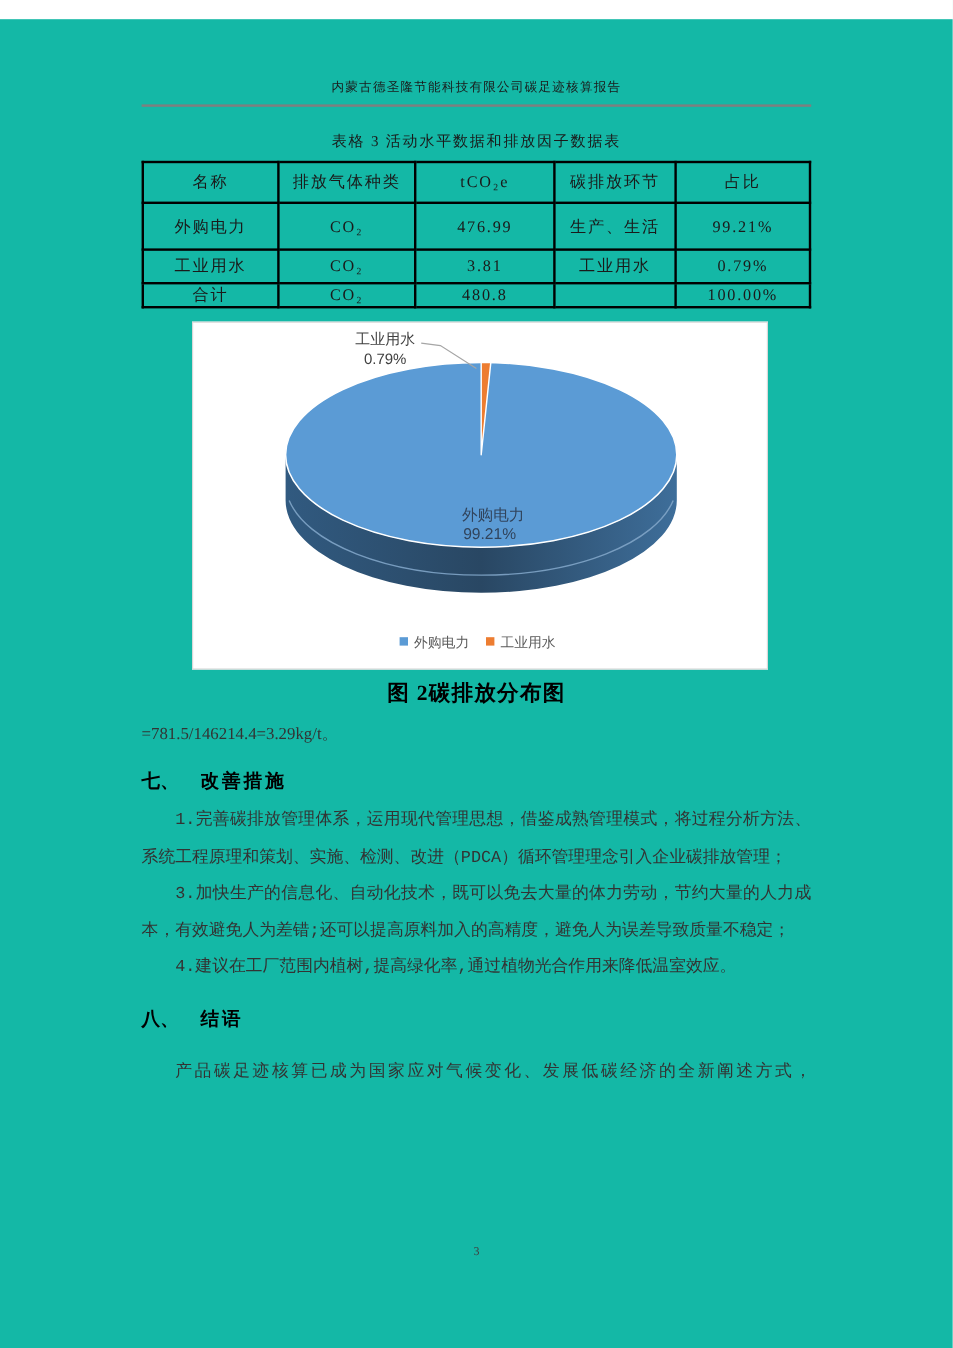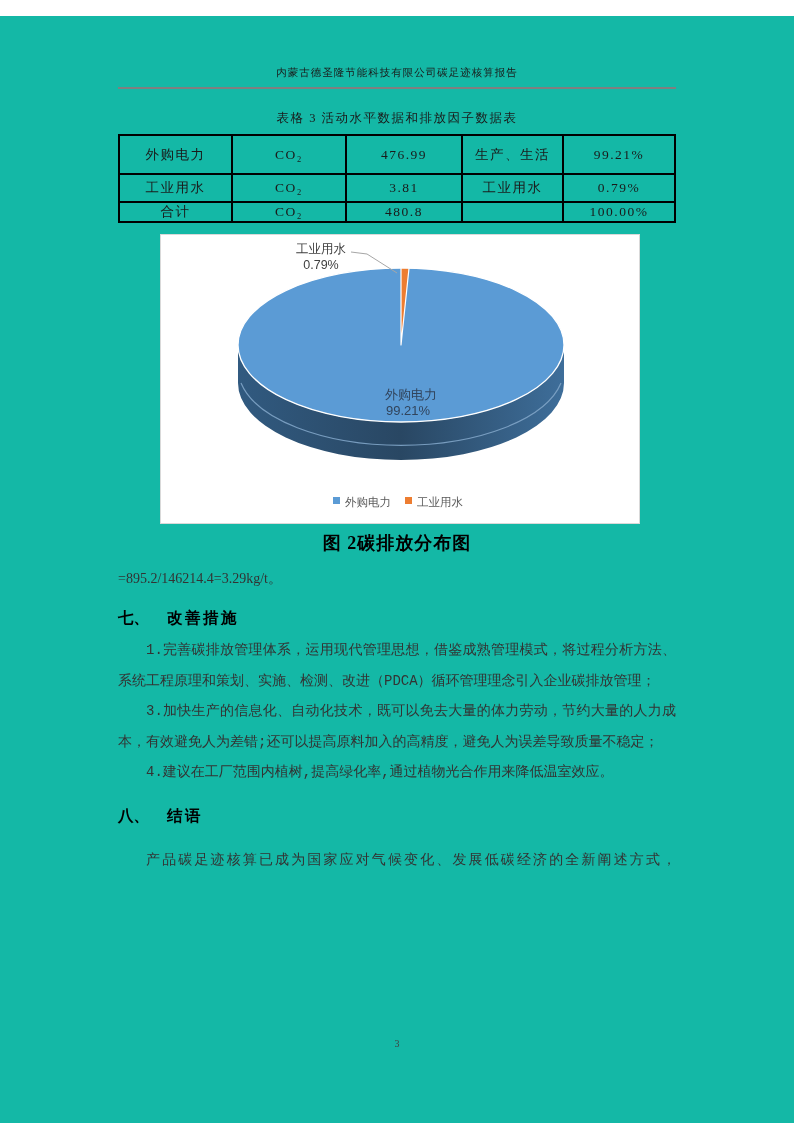--- a/index.html
+++ b/index.html
@@ -61,20 +61,27 @@
 
     <table class="data-table">
       <colgroup>
         <col style="width:113px">
           <col style="width:114px">
           <col style="width:116px">
           <col style="width:101px">
           <col style="width:112px">
       </colgroup>
       <tbody>
+          <tr class="h-row">
+        <td>名称</td>
+        <td>排放气体种类</td>
+        <td>tCO₂e</td>
+        <td>碳排放环节</td>
+        <td>占比</td>
+      </tr>
       <tr class="r1-row">
         <td>外购电力</td>
         <td>CO₂</td>
         <td>476.99</td>
         <td>生产、生活</td>
         <td>99.21%</td>
       </tr>
       <tr class="r2-row">
         <td>工业用水</td>
         <td>CO₂</td>
@@ -122,21 +129,21 @@
           <text x="184" y="270.5" font-family="Liberation Sans, sans-serif" font-size="11.5" fill="#595959">外购电力</text>
           <rect x="244" y="262" width="7" height="7" fill="#ED7D31"></rect>
           <text x="256" y="270.5" font-family="Liberation Sans, sans-serif" font-size="11.5" fill="#595959">工业用水</text>
         </g>
       </svg>
     </div>
 
     <div class="fig-caption">图 2碳排放分布图</div>
 
     <div class="para p-2023">
-      <span class="nline">=895.2/146214.4=3.29kg/t。</span>
+      <span class="nline">=781.5/146214.4=3.29kg/t。</span>
     </div>
 
     <div class="sec-heading">
       <span>七、</span><span class="sec-title">改善措施</span>
     </div>
 
     <p class="item first">1.完善碳排放管理体系，运用现代管理思想，借鉴成熟管理模式，将过程分析方法、系统工程原理和策划、实施、检测、改进（PDCA）循环管理理念引入企业碳排放管理；</p>
     <p class="item">3.加快生产的信息化、自动化技术，既可以免去大量的体力劳动，节约大量的人力成本，有效避免人为差错;还可以提高原料加入的高精度，避免人为误差导致质量不稳定；</p>
     <p class="item">4.建议在工厂范围内植树,提高绿化率,通过植物光合作用来降低温室效应。</p>
 

